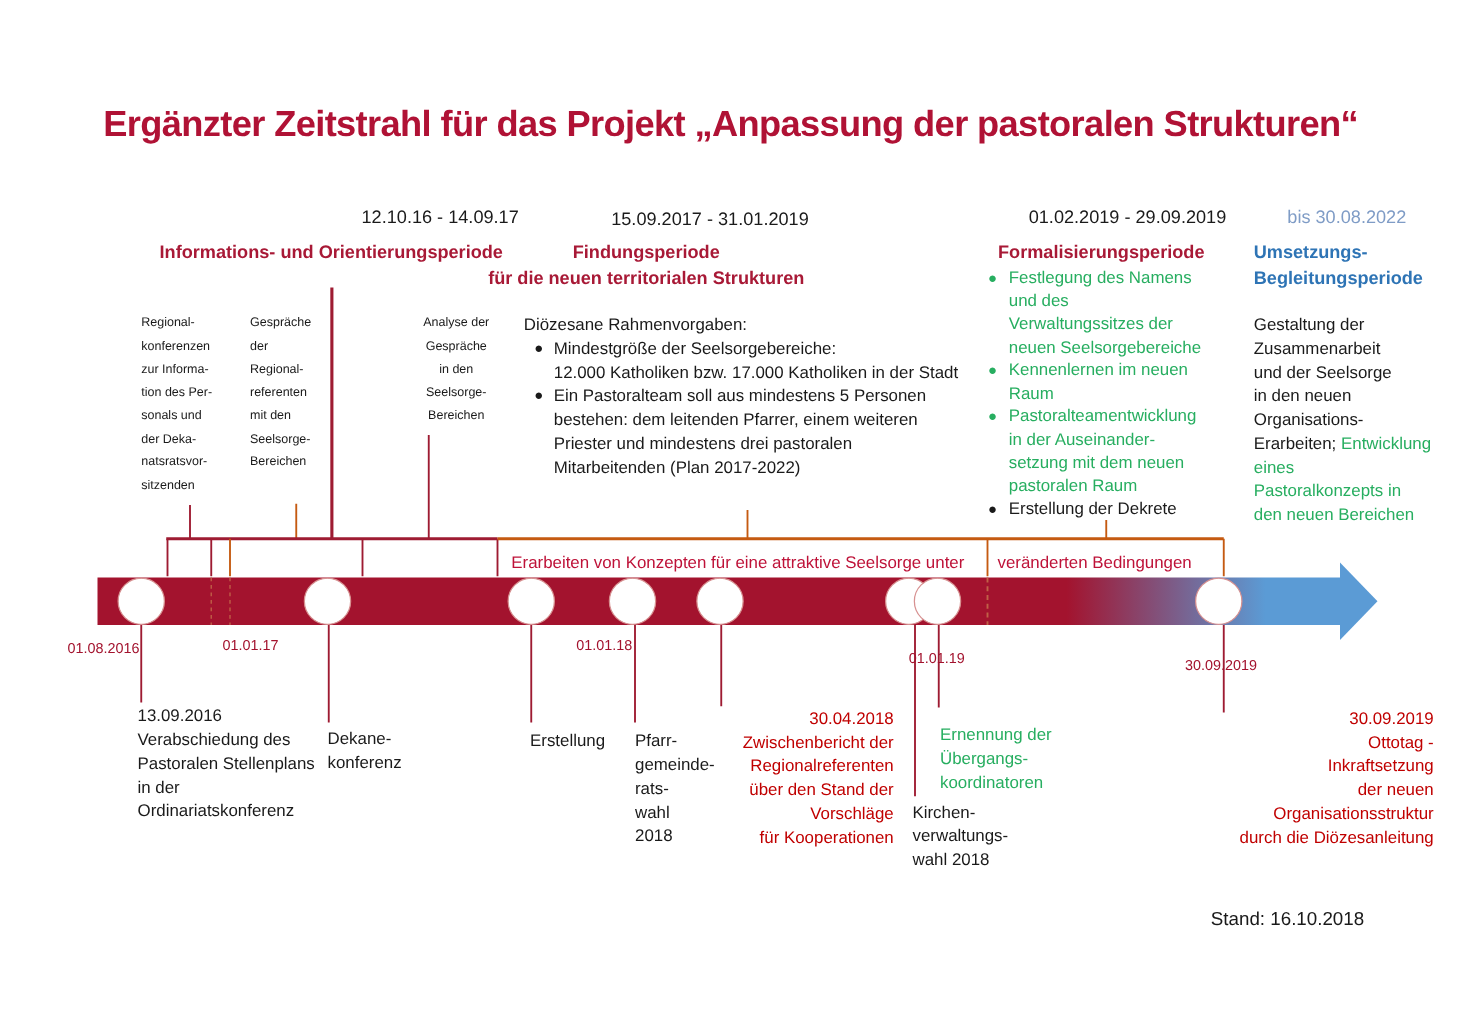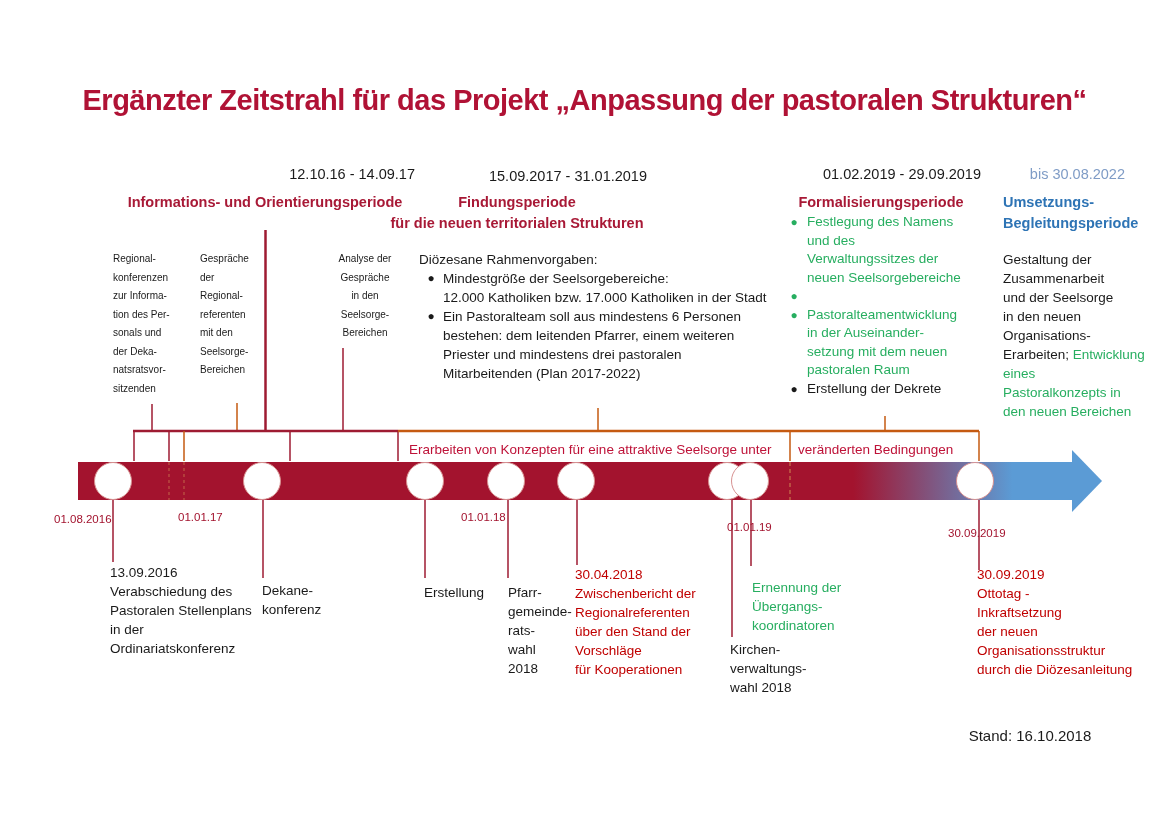--- a/index.html
+++ b/index.html
@@ -43,21 +43,21 @@
     border-top:31px solid transparent;border-bottom:31px solid transparent;border-left:30px solid #5B9BD5;}
   .circle{position:absolute;top:462px;width:36px;height:36px;border-radius:50%;
     background:#fff;border:1px solid #D79191;box-sizing:content-box;}
   .band-caption{top:442px;font-size:13.5px;color:#BE1238;}
   #caption-left{left:409px;}
   #caption-right{left:798px;}
   
   .axis-label{font-size:11.5px;color:#A3132E;}
   
   .event{font-size:13.5px;line-height:19px;color:#1a1a1a;}
-  .event.red{color:#C00000;}
+  .event.red{color:#C00000;text-align:right;}
   .event.green{color:#27AE60;}
   #footer{left:930px;top:727px;width:200px;font-size:15px;color:#1a1a1a;text-align:center;}
   svg.connectors{position:absolute;left:0;top:0;pointer-events:none;}
 </style>
 </head>
 <body>
 
 <div id="canvas">
 
   <div id="title" class="abs">Ergänzter Zeitstrahl für das Projekt „Anpassung der pastoralen Strukturen“</div>
@@ -97,38 +97,40 @@
   <div id="rahmen" class="abs">
     <div>Diözesane Rahmenvorgaben:</div>
     <div class="blist">
       <div class="brow">
         <span class="bullet">●</span>
         <span class="ml">Mindestgröße der Seelsorgebereiche:
 12.000 Katholiken bzw. 17.000 Katholiken in der Stadt</span>
       </div>
       <div class="brow">
         <span class="bullet">●</span>
-        <span class="ml">Ein Pastoralteam soll aus mindestens 6 Personen
+        <span class="ml">Ein Pastoralteam soll aus mindestens 5 Personen
 bestehen: dem leitenden Pfarrer, einem weiteren
 Priester und mindestens drei pastoralen
 Mitarbeitenden (Plan 2017-2022)</span>
       </div>
     </div>
   </div>
 
   <div id="formal-list" class="abs">
     <div class="brow">
       <span class="bullet green">●</span>
       <span class="ml green-text">Festlegung des Namens
 und des
 Verwaltungssitzes der
 neuen Seelsorgebereiche</span>
     </div>
     <div class="brow">
       <span class="bullet green">●</span>
+      <span class="ml green-text">Kennenlernen im neuen
+Raum</span>
     </div>
     <div class="brow">
       <span class="bullet green">●</span>
       <span class="ml green-text">Pastoralteamentwicklung
 in der Auseinander-
 setzung mit dem neuen
 pastoralen Raum</span>
     </div>
     <div class="brow">
       <span class="bullet">●</span>

